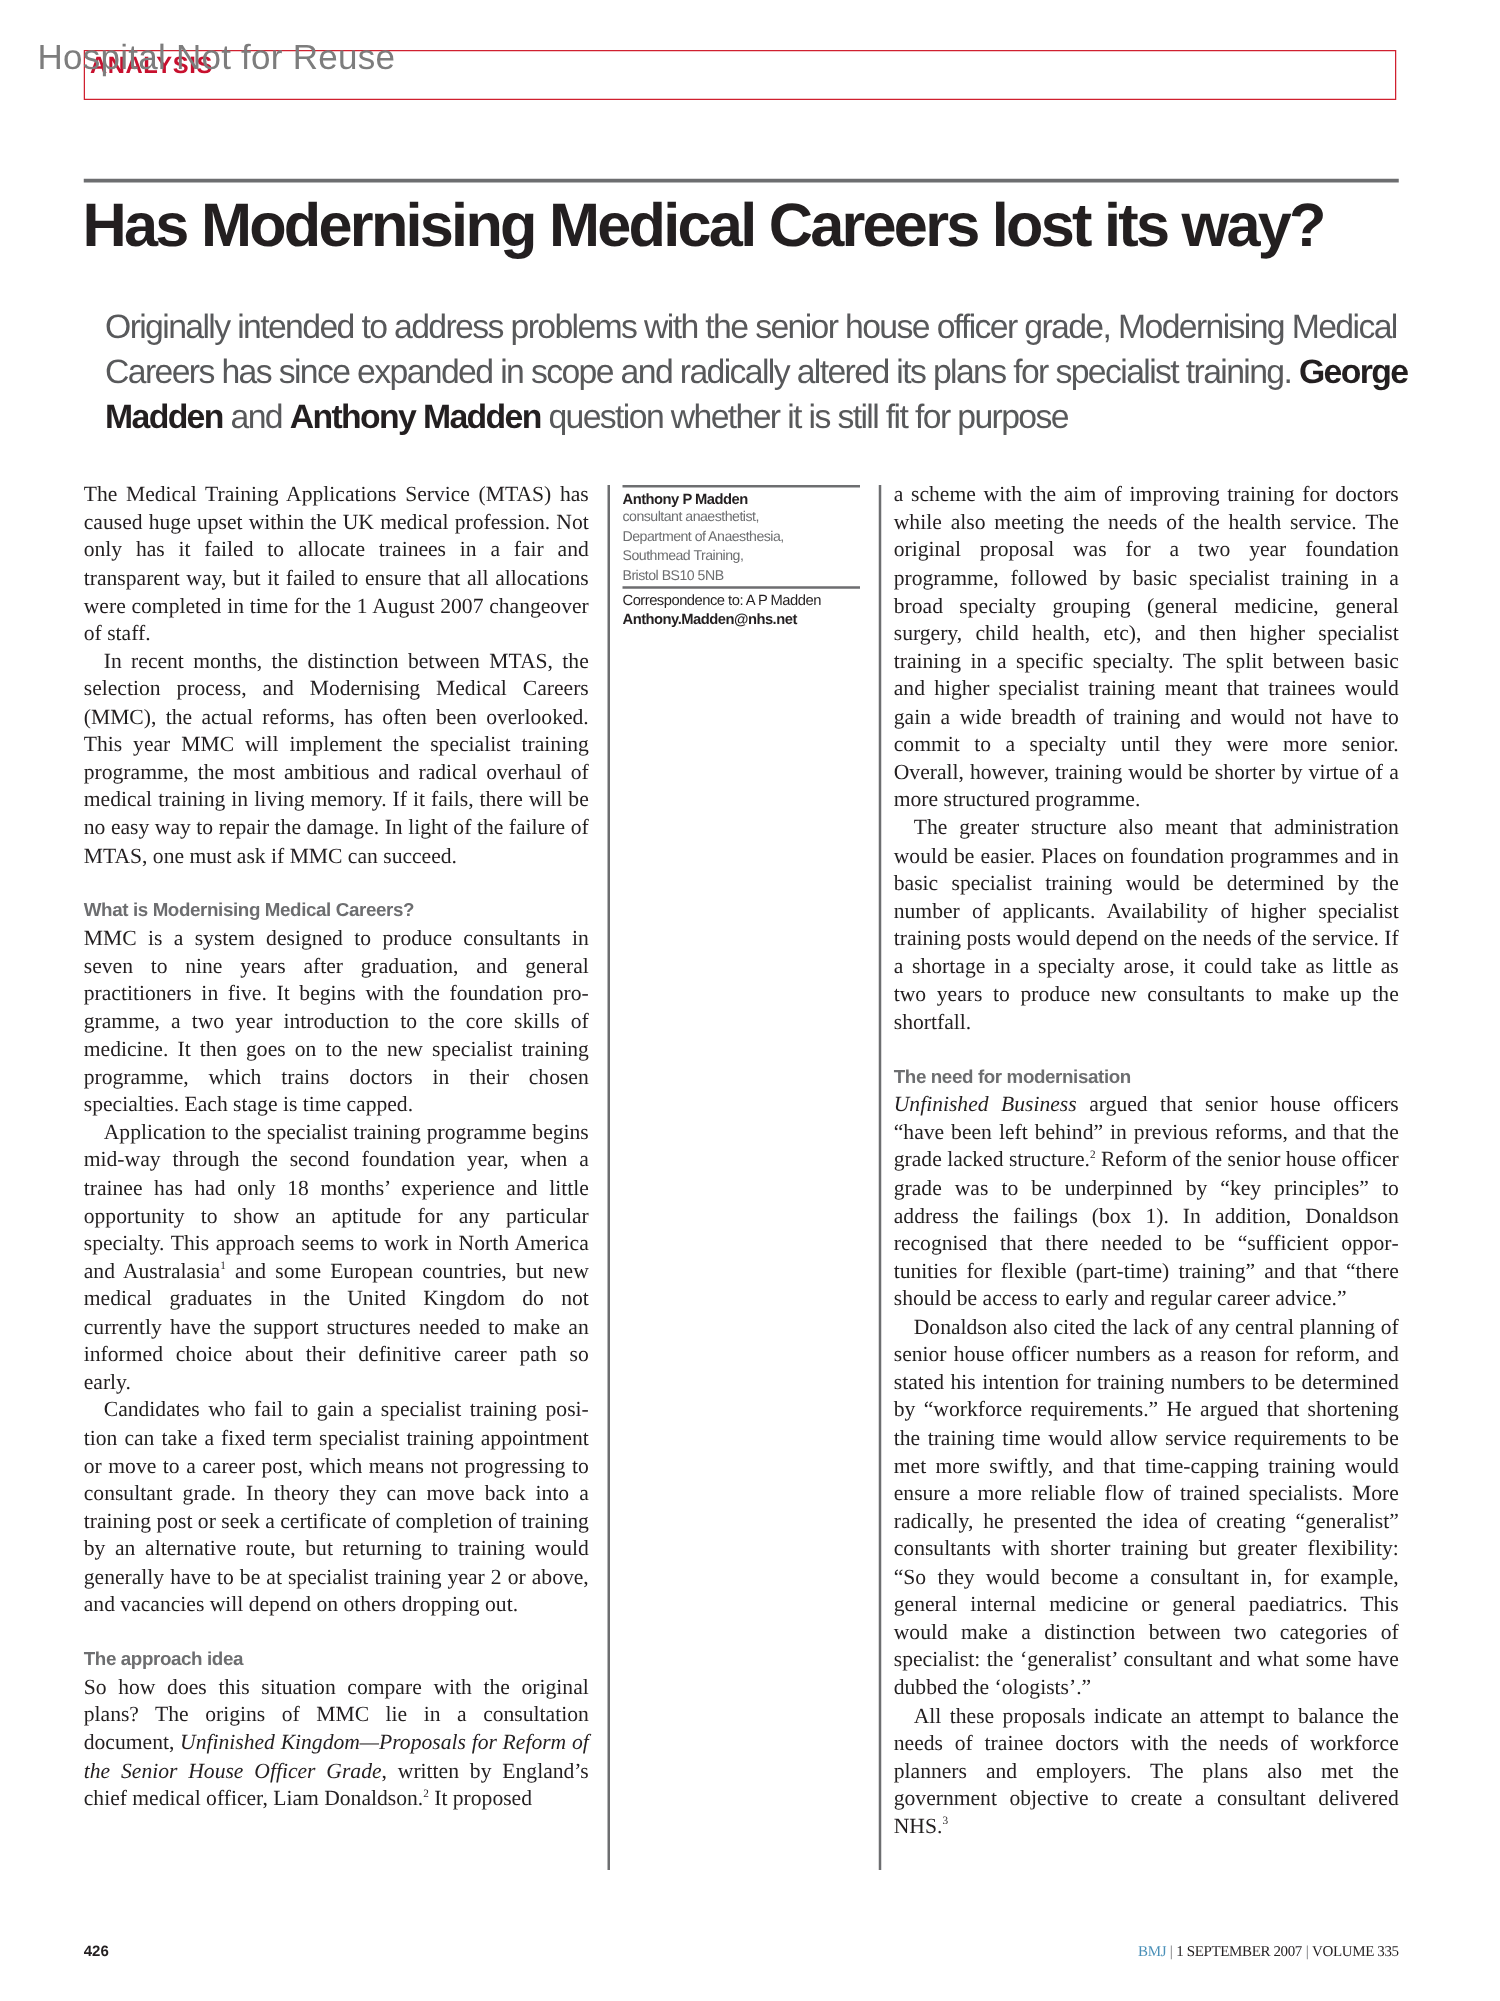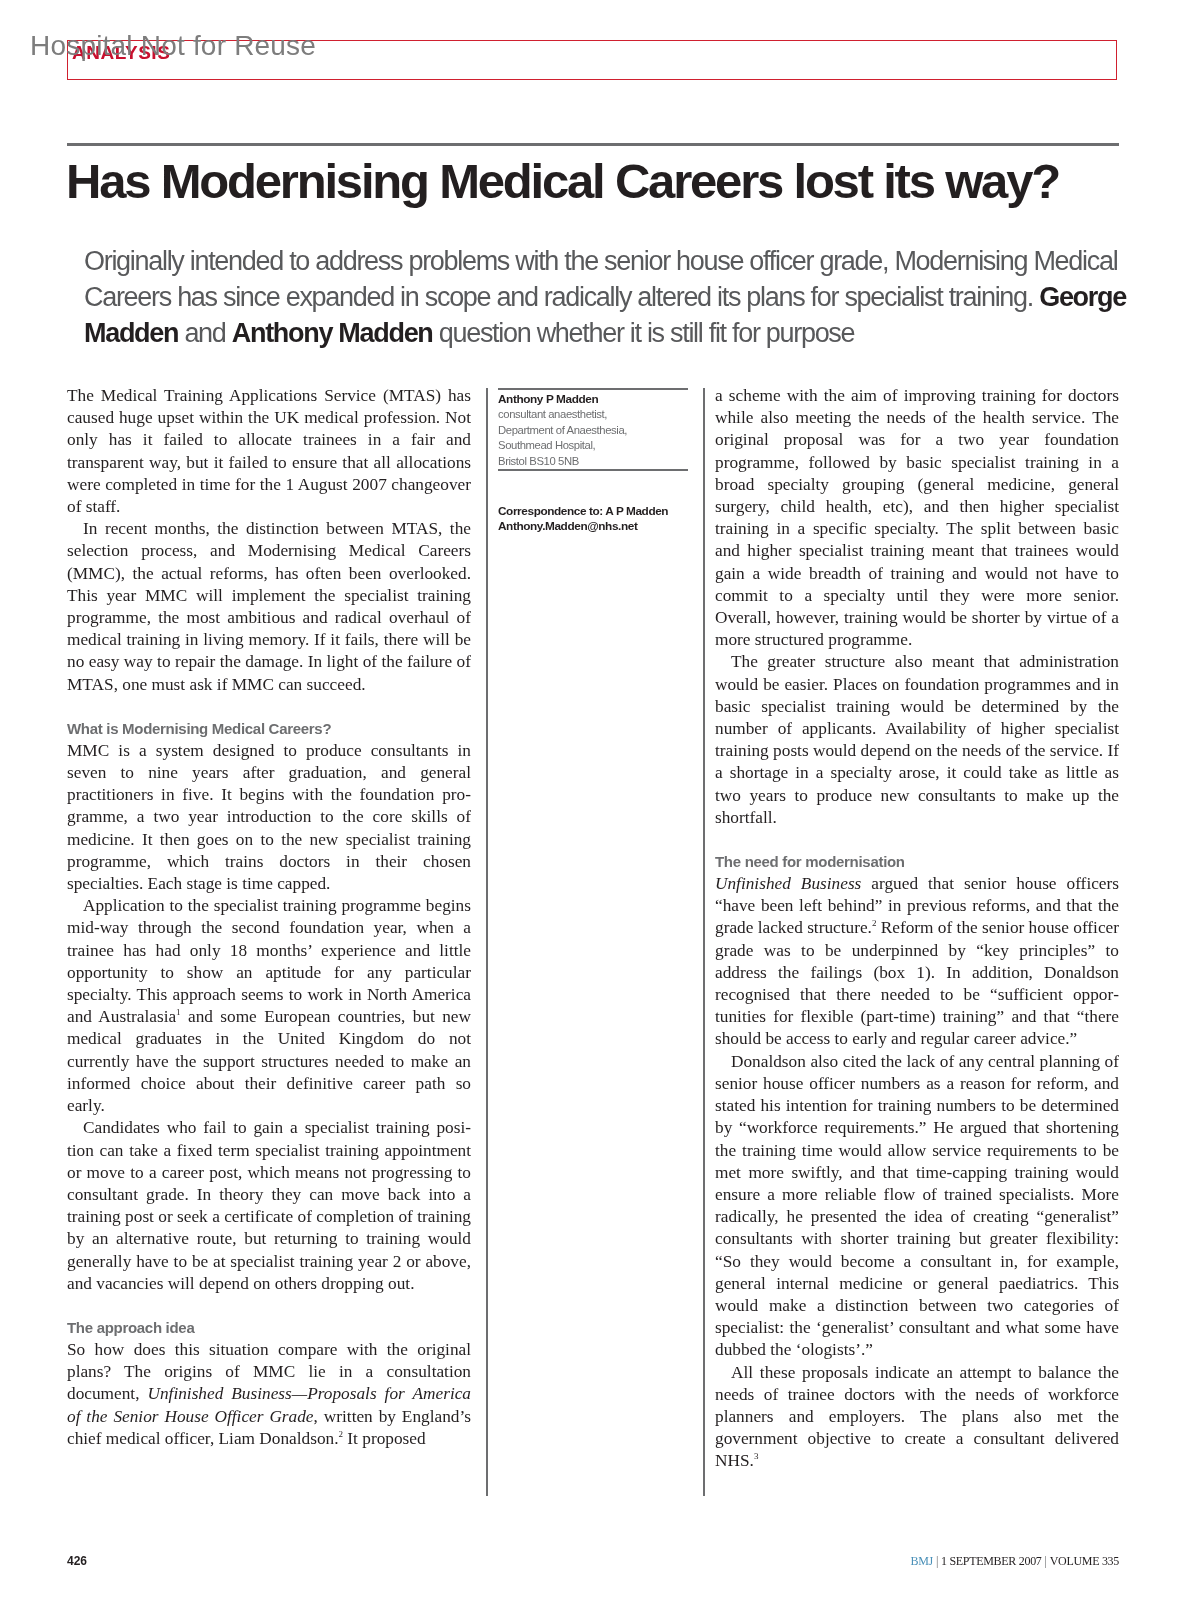--- a/index.html
+++ b/index.html
@@ -48,21 +48,21 @@
     .vrule-left { left: 486px; top: 388px; height: 1108px; }
     .vrule-right { left: 703px; top: 388px; height: 1108px; }
     .affil {
       position: absolute; left: 498px; top: 388px; width: 190px;
       font-family: "Liberation Sans", sans-serif; font-size: 11.3px; line-height: 15.4px;
       letter-spacing: -0.4px;
     }
     .affil .block { border-top: 2px solid #6d6e70; padding-top: 2px; }
     .affil .name { color: #231f20; font-weight: bold; font-size: 11.8px; }
     .affil .detail { color: #6d6e70; }
-    .affil .corr { color: #231f20; font-weight: bold; font-size: 11.8px; margin-top: 31px; }
+    .affil .corr { color: #231f20; font-weight: normal; font-size: 11.8px; }
     .affil .email { color: #231f20; font-size: 11.8px; font-weight: bold; }
     .footer-page {
       position: absolute; left: 67px; top: 1554px;
       font-family: "Liberation Sans", sans-serif; font-weight: bold; font-size: 12px; color: #231f20;
     }
     .footer-right {
       position: absolute; right: 81px; top: 1554px;
       font-family: Liberation Serif, serif; font-size: 12px; color: #231f20; white-space: nowrap; letter-spacing: -0.3px;
     }
     .footer-right .brand { color: #4a90b8; }
@@ -84,31 +84,31 @@
 <div class="standfirst"><span>Originally intended to address problems with the senior house officer grade, Modernising Medical Careers has since expanded in scope and radically altered its plans for specialist training. </span><b>George Madden</b><span> and </span><b>Anthony Madden</b><span> question whether it is still fit for purpose</span></div>
 
 <div class="col col-left">
   <p class="first">The Medical Training Applications Service (MTAS) has caused huge upset within the UK medical profession. Not only has it failed to allocate trainees in a fair and transparent way, but it failed to ensure that all allocations were completed in time for the 1 August 2007 changeover of staff.</p>
   <p>In recent months, the distinction between MTAS, the selection process, and Modernising Medical Careers (MMC), the actual reforms, has often been overlooked. This year MMC will implement the specialist training programme, the most ambitious and radical overhaul of medical training in living memory. If it fails, there will be no easy way to repair the dam­age. In light of the failure of MTAS, one must ask if MMC can succeed.</p>
   <h3>What is Modernising Medical Careers?</h3>
   <p class="first">MMC is a system designed to produce consultants in seven to nine years after graduation, and general practitioners in five. It begins with the foundation pro­gramme, a two year introduction to the core skills of medicine. It then goes on to the new specialist train­ing programme, which trains doctors in their chosen specialties. Each stage is time capped.</p>
   <p><span>Application to the specialist training programme begins mid-way through the second foundation year, when a trainee has had only 18 months’ experience and little opportunity to show an aptitude for any particular specialty. This approach seems to work in North America and Australasia</span><sup>1</sup><span> and some European countries, but new medical graduates in the United Kingdom do not currently have the support structures needed to make an informed choice about their defini­tive career path so early.</span></p>
   <p>Candidates who fail to gain a specialist training posi­tion can take a fixed term specialist training appoint­ment or move to a career post, which means not progressing to consultant grade. In theory they can move back into a training post or seek a certificate of completion of training by an alternative route, but returning to training would generally have to be at specialist training year 2 or above, and vacancies will depend on others dropping out.</p>
   <h3>The approach idea</h3>
-  <p class="first"><span>So how does this situation compare with the origi­nal plans? The origins of MMC lie in a consultation document, </span><i>Unfinished Business—Proposals for America of the Senior House Officer Grade</i><span>, written by England’s chief medical officer, Liam Donaldson.</span><sup>2</sup><span> It proposed</span></p>
+  <p class="first"><span>So how does this situation compare with the origi­nal plans? The origins of MMC lie in a consultation document, </span><i>Unfinished Kingdom—Proposals for Reform of the Senior House Officer Grade</i><span>, written by England’s chief medical officer, Liam Donaldson.</span><sup>2</sup><span> It proposed</span></p>
 </div>
 
 <div class="vrule vrule-left"></div>
 
 <div class="affil">
   <div class="block">
     <div class="name">Anthony P Madden</div>
     <div class="detail">consultant anaesthetist,</div>
     <div class="detail">Department of Anaesthesia,</div>
-    <div class="detail">Southmead Hospital,</div>
+    <div class="detail">Southmead Training,</div>
     <div class="detail">Bristol BS10 5NB</div>
   </div>
   <div class="block">
     <div class="corr">Correspondence to: A P Madden</div>
     <div class="email">Anthony.Madden@nhs.net</div>
   </div>
 </div>
 
 <div class="vrule vrule-right"></div>
 

